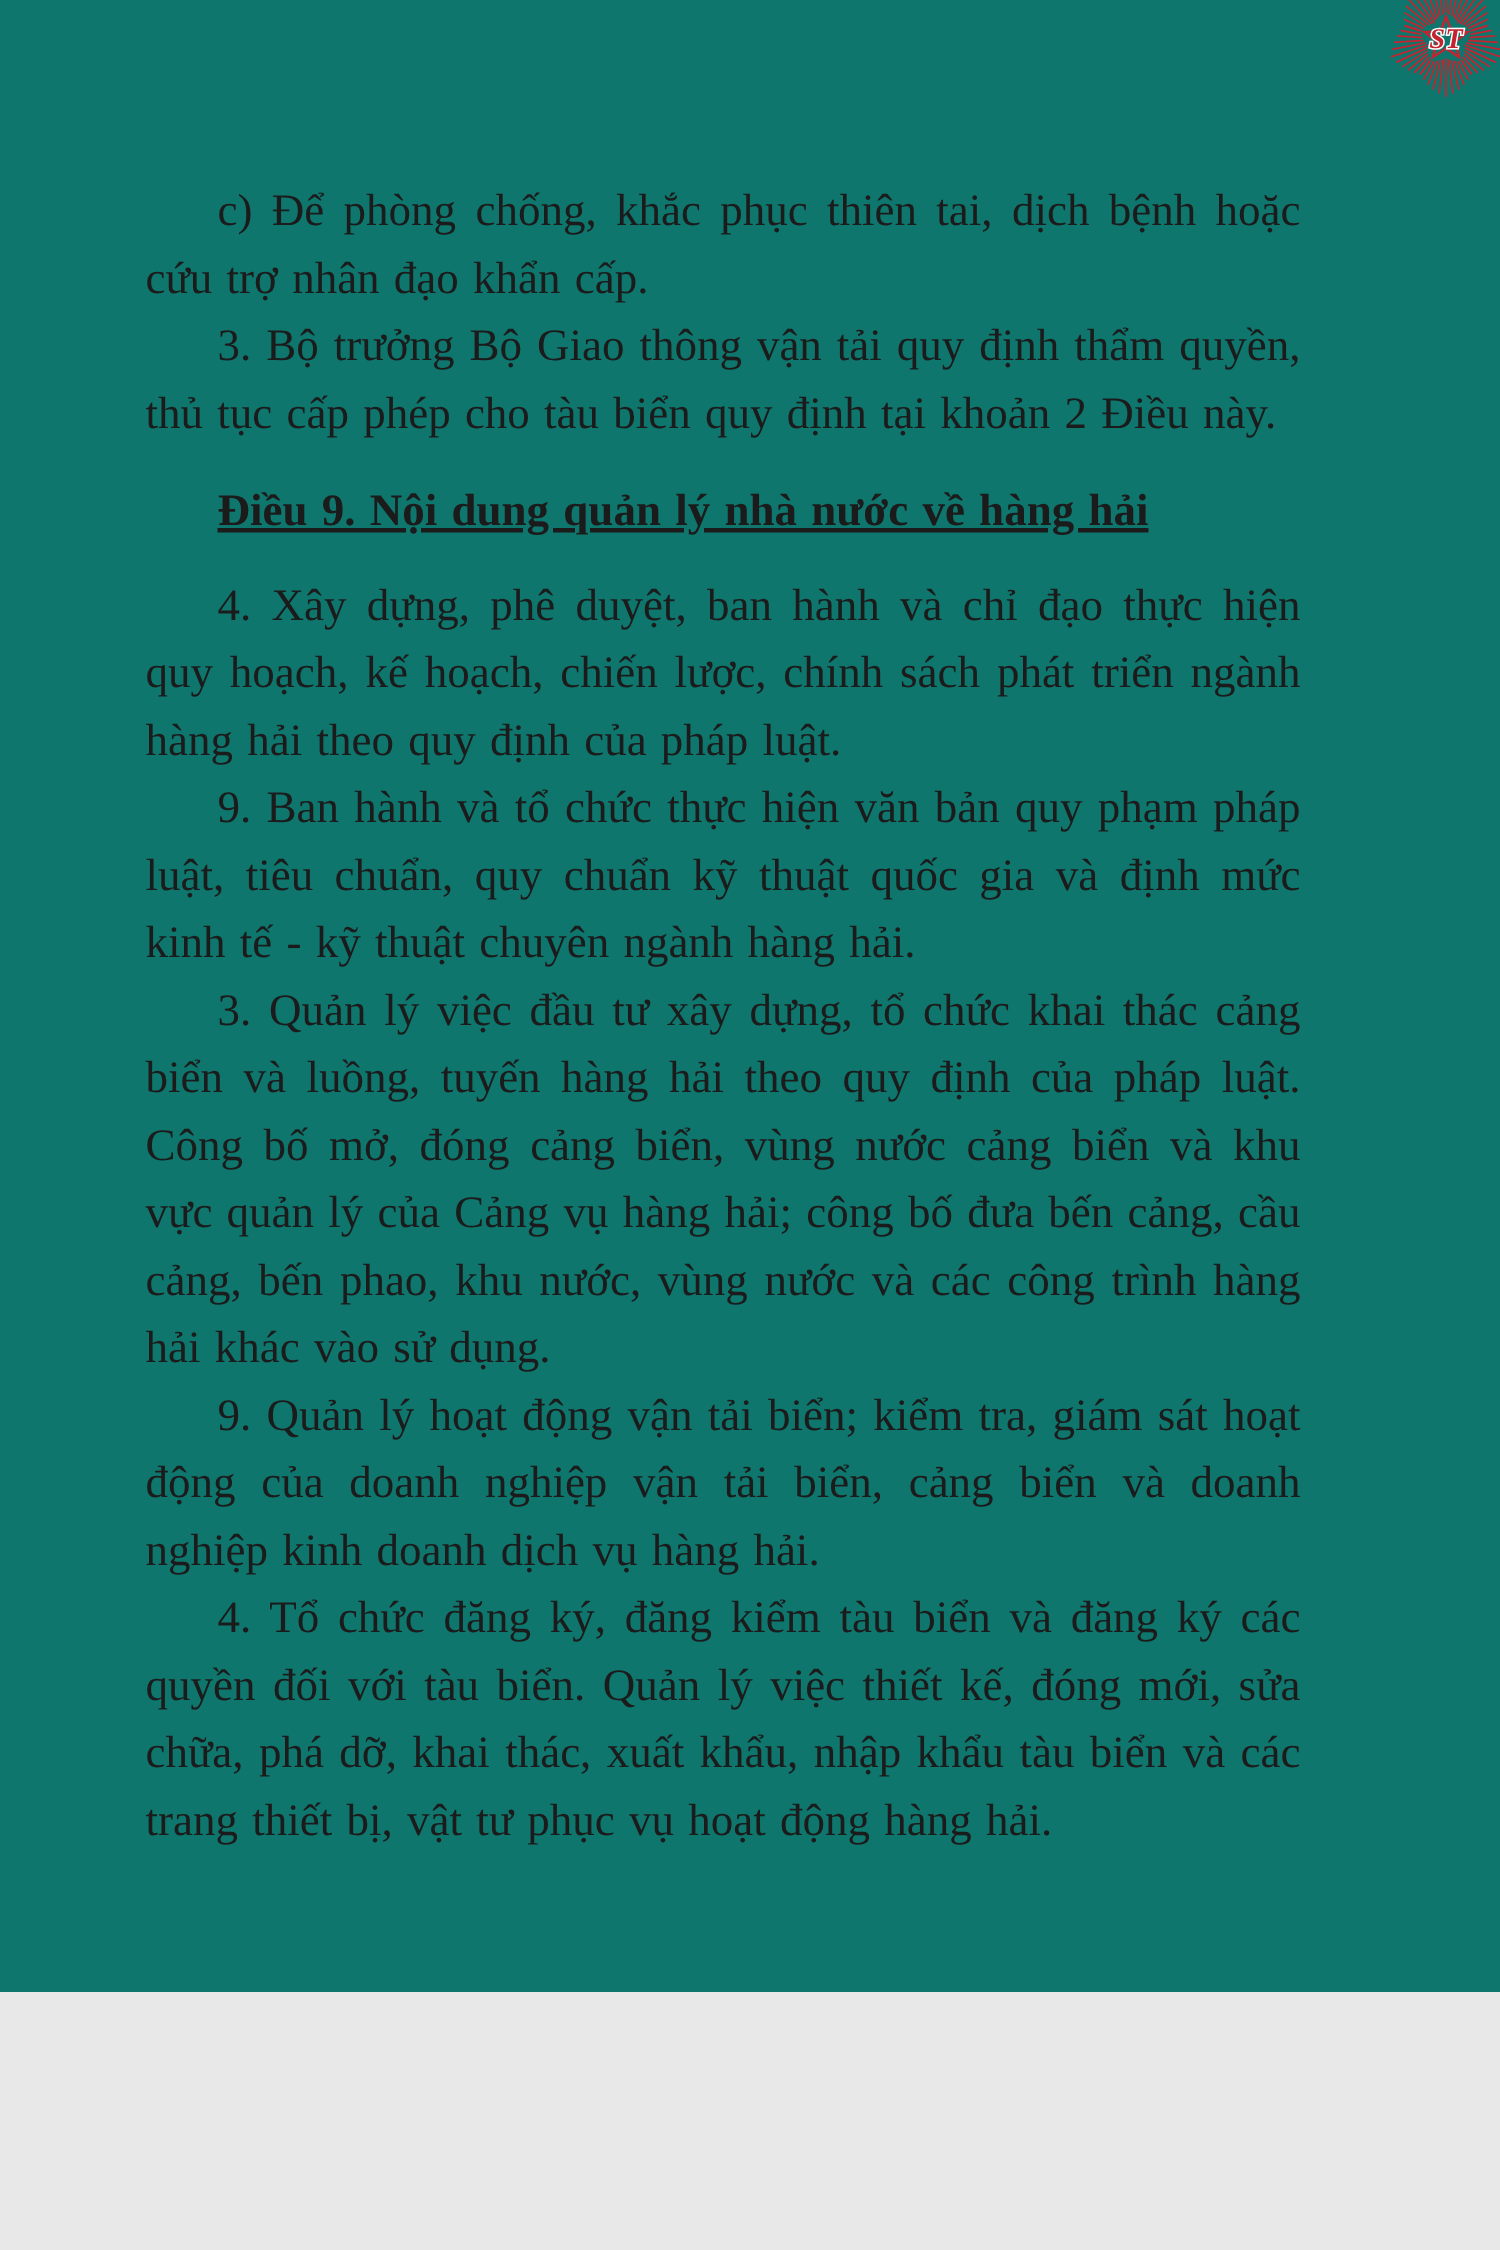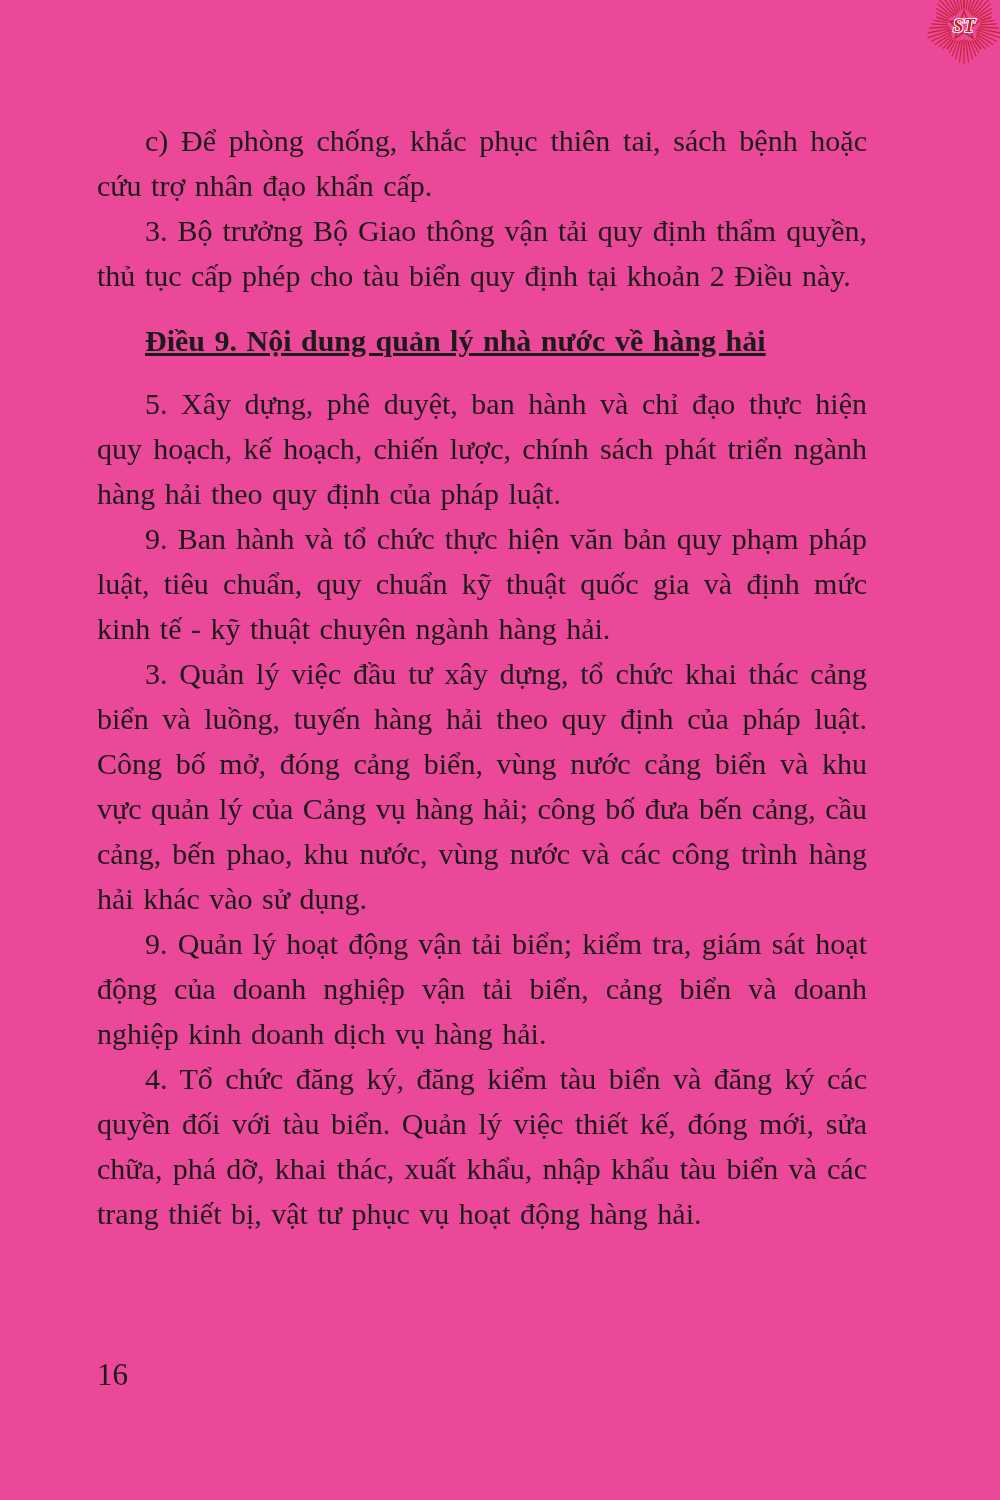--- a/index.html
+++ b/index.html
@@ -1,21 +1,21 @@
 <!DOCTYPE html>
 <html lang="vi"><head>
 <meta charset="utf-8">
 <style>
   html, body { margin: 0; padding: 0; background: #e8e8e8; }
   .page {
     position: relative;
     width: 1000px;
-    height: 1500px;
+    height: 1328px;
     margin: 0 auto;
-    background: #ec4899;
+    background: #0f766e;
     overflow: hidden;
     font-family: "Liberation Serif", "DejaVu Serif", serif;
     color: #1b1b1b;
   }
   .logo {
     position: absolute;
     top: -16px;
     left: 922px;
     width: 84px;
     height: 84px;
@@ -113,24 +113,24 @@
           <line x1="38.10" y1="26.79" x2="33.84" y2="10.23" stroke="#c42430" stroke-width="1.15"></line>
           <line x1="39.92" y1="25.53" x2="38.13" y2="11.34" stroke="#c42430" stroke-width="1.15"></line>
           <line x1="42.00" y1="24.50" x2="42.00" y2="13.00" stroke="#c42430" stroke-width="1.15"></line>
         </g>
       <polygon id="logo-star" points="42,27 45.7,36.9 56.27,37.36 47.99,43.95 50.82,54.13 42,48.3 33.18,54.13 36.01,43.95 27.73,37.36 38.3,36.9" fill="none" stroke-width="1.6" stroke="#c42430"></polygon>
       <text id="logo-st" x="42" y="48" text-anchor="middle" font-family="Liberation Serif, DejaVu Serif, serif" font-size="19" font-weight="bold" font-style="italic" stroke="#ffffff" stroke-width="2" paint-order="stroke" fill="#c42430">ST</text>
     </svg>
   </div>
 
   <div class="content">
-    <p class="para">c) Để phòng chống, khắc phục thiên tai, sách bệnh hoặc cứu trợ nhân đạo khẩn cấp.</p>
+    <p class="para">c) Để phòng chống, khắc phục thiên tai, dịch bệnh hoặc cứu trợ nhân đạo khẩn cấp.</p>
     <p class="para">3. Bộ trưởng Bộ Giao thông vận tải quy định thẩm quyền, thủ tục cấp phép cho tàu biển quy định tại khoản 2 Điều này.</p>
     <p class="para article-heading">Điều 9. Nội dung quản lý nhà nước về hàng hải</p>
-    <p class="para">5. Xây dựng, phê duyệt, ban hành và chỉ đạo thực hiện quy hoạch, kế hoạch, chiến lược, chính sách phát triển ngành hàng hải theo quy định của pháp luật.</p>
+    <p class="para">4. Xây dựng, phê duyệt, ban hành và chỉ đạo thực hiện quy hoạch, kế hoạch, chiến lược, chính sách phát triển ngành hàng hải theo quy định của pháp luật.</p>
     <p class="para">9. Ban hành và tổ chức thực hiện văn bản quy phạm pháp luật, tiêu chuẩn, quy chuẩn kỹ thuật quốc gia và định mức kinh tế - kỹ thuật chuyên ngành hàng hải.</p>
     <p class="para">3. Quản lý việc đầu tư xây dựng, tổ chức khai thác cảng biển và luồng, tuyến hàng hải theo quy định của pháp luật. Công bố mở, đóng cảng biển, vùng nước cảng biển và khu vực quản lý của Cảng vụ hàng hải; công bố đưa bến cảng, cầu cảng, bến phao, khu nước, vùng nước và các công trình hàng hải khác vào sử dụng.</p>
     <p class="para">9. Quản lý hoạt động vận tải biển; kiểm tra, giám sát hoạt động của doanh nghiệp vận tải biển, cảng biển và doanh nghiệp kinh doanh dịch vụ hàng hải.</p>
     <p class="para">4. Tổ chức đăng ký, đăng kiểm tàu biển và đăng ký các quyền đối với tàu biển. Quản lý việc thiết kế, đóng mới, sửa chữa, phá dỡ, khai thác, xuất khẩu, nhập khẩu tàu biển và các trang thiết bị, vật tư phục vụ hoạt động hàng hải.</p>
   </div>
 
   <div class="page-number">16</div>
 
 </div>
 

